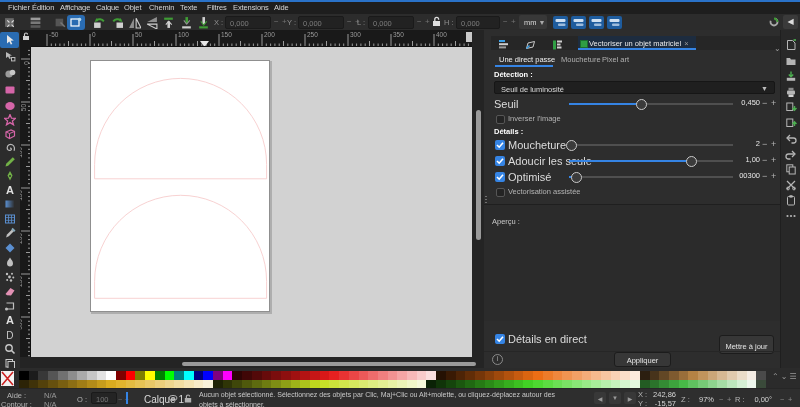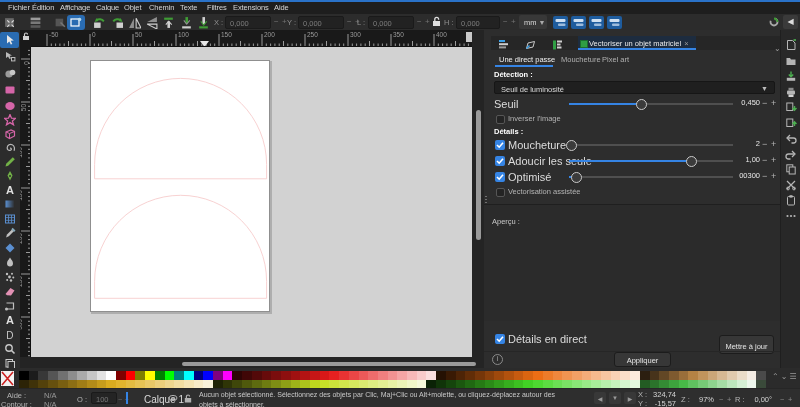--- a/index.html
+++ b/index.html
@@ -957,21 +957,21 @@
         <svg width="8" height="9" viewBox="0 0 8 9">
           <rect x="0.8" y="4" width="6.4" height="4.5" fill="#b0b0b0"></rect>
           <path d="M2.4 4 V2.6 A1.6 1.6 0 0 1 5.6 2.6" fill="none" stroke="#b0b0b0" stroke-width="1.2"></path>
         </svg>
       </span>
  <div id="msg">Aucun objet sélectionné. Sélectionnez des objets par Clic, Maj+Clic ou Alt+molette, ou cliquez-déplacez autour des<br>objets à sélectionner.</div>
  <div class="navb" style="left:594px">◀</div>
  <div class="navb" style="left:609px">▼</div>
  <div class="navb" style="left:624px">▶</div>
  <span style="left:638px;top:1px">X :</span>
-      <span style="left:648px;top:1px;width:28px;text-align:right;color:#d5d5d5">324,74</span>
+      <span style="left:648px;top:1px;width:28px;text-align:right;color:#d5d5d5">242,86</span>
  <span style="left:638px;top:10px">Y :</span>
       <span style="left:648px;top:10px;width:28px;text-align:right;color:#d5d5d5">-15,57</span>
  <span style="left:681px;top:6px">Z :</span>
  <span style="left:692px;top:6px;width:22px;text-align:right;color:#d5d5d5">97%</span>
  <span style="left:719px;top:6px;color:#8a8a8a">−</span>
       <span style="left:727px;top:6px;color:#8a8a8a">+</span>
  <span style="left:735px;top:6px">R :</span>
  <span style="left:748px;top:6px;width:24px;text-align:right;color:#d5d5d5">0,00°</span>
  <span style="left:780px;top:6px;color:#8a8a8a">−</span>
       <span style="left:788px;top:6px;color:#8a8a8a">+</span>

